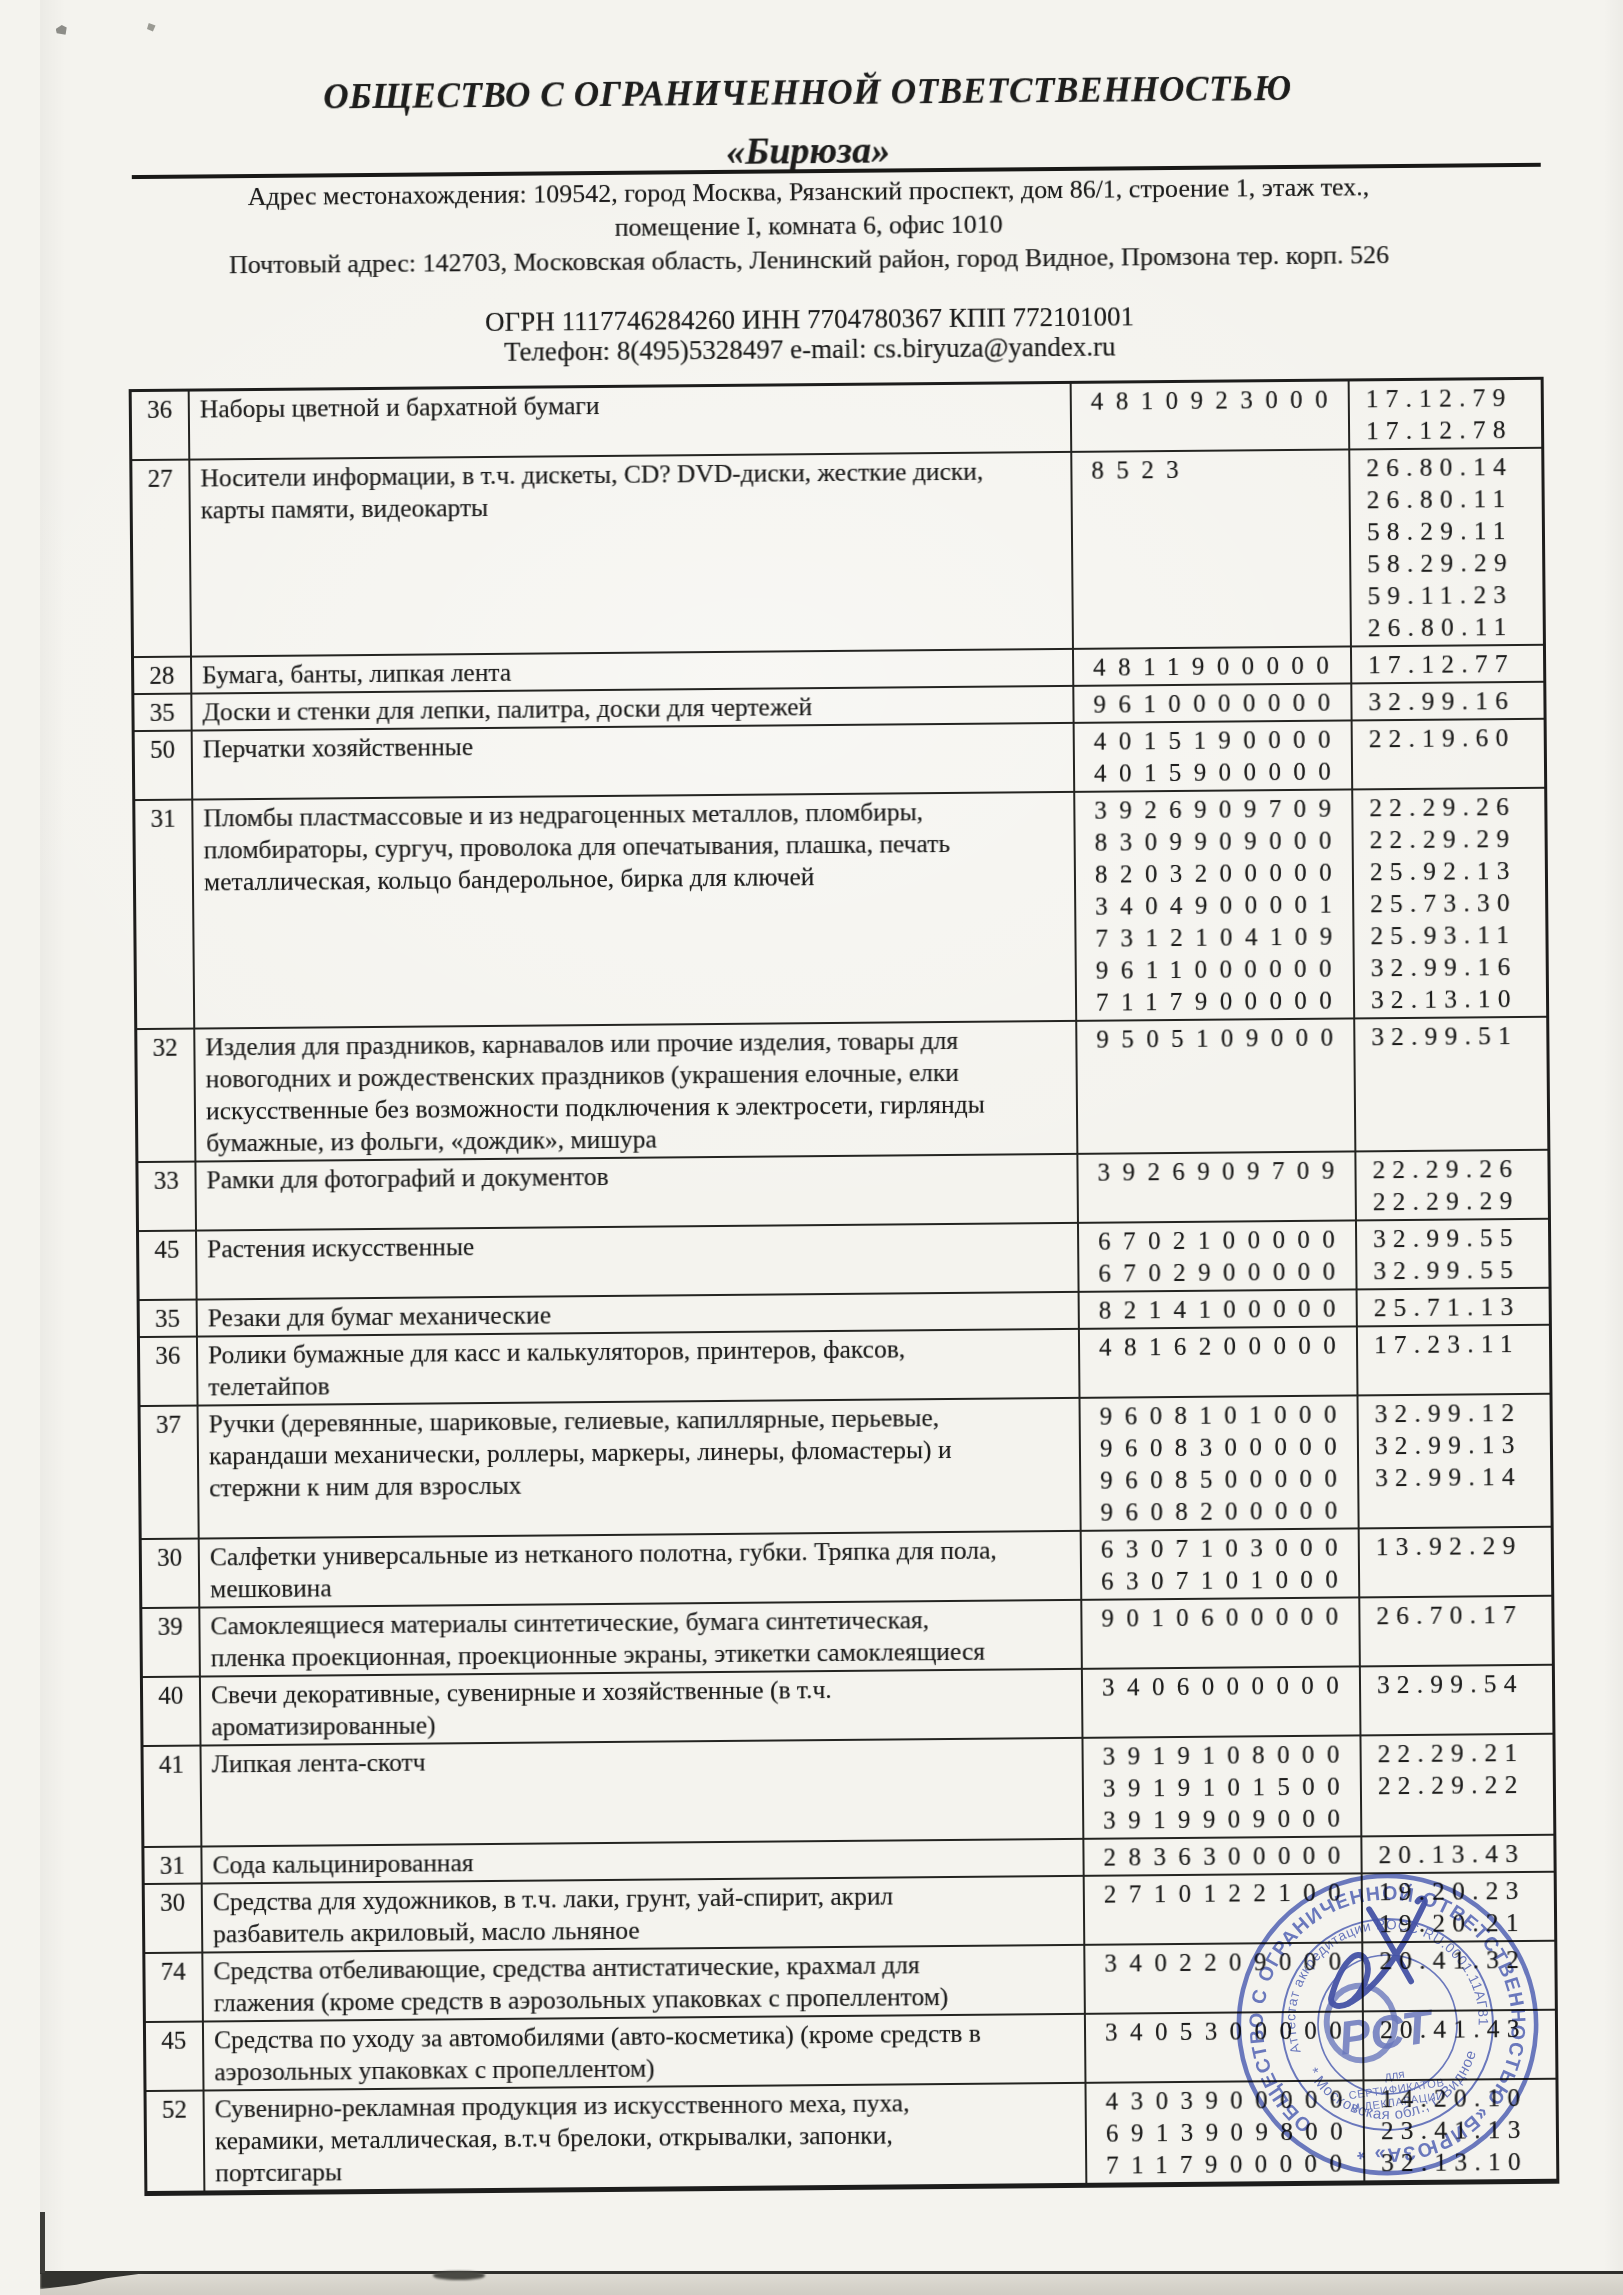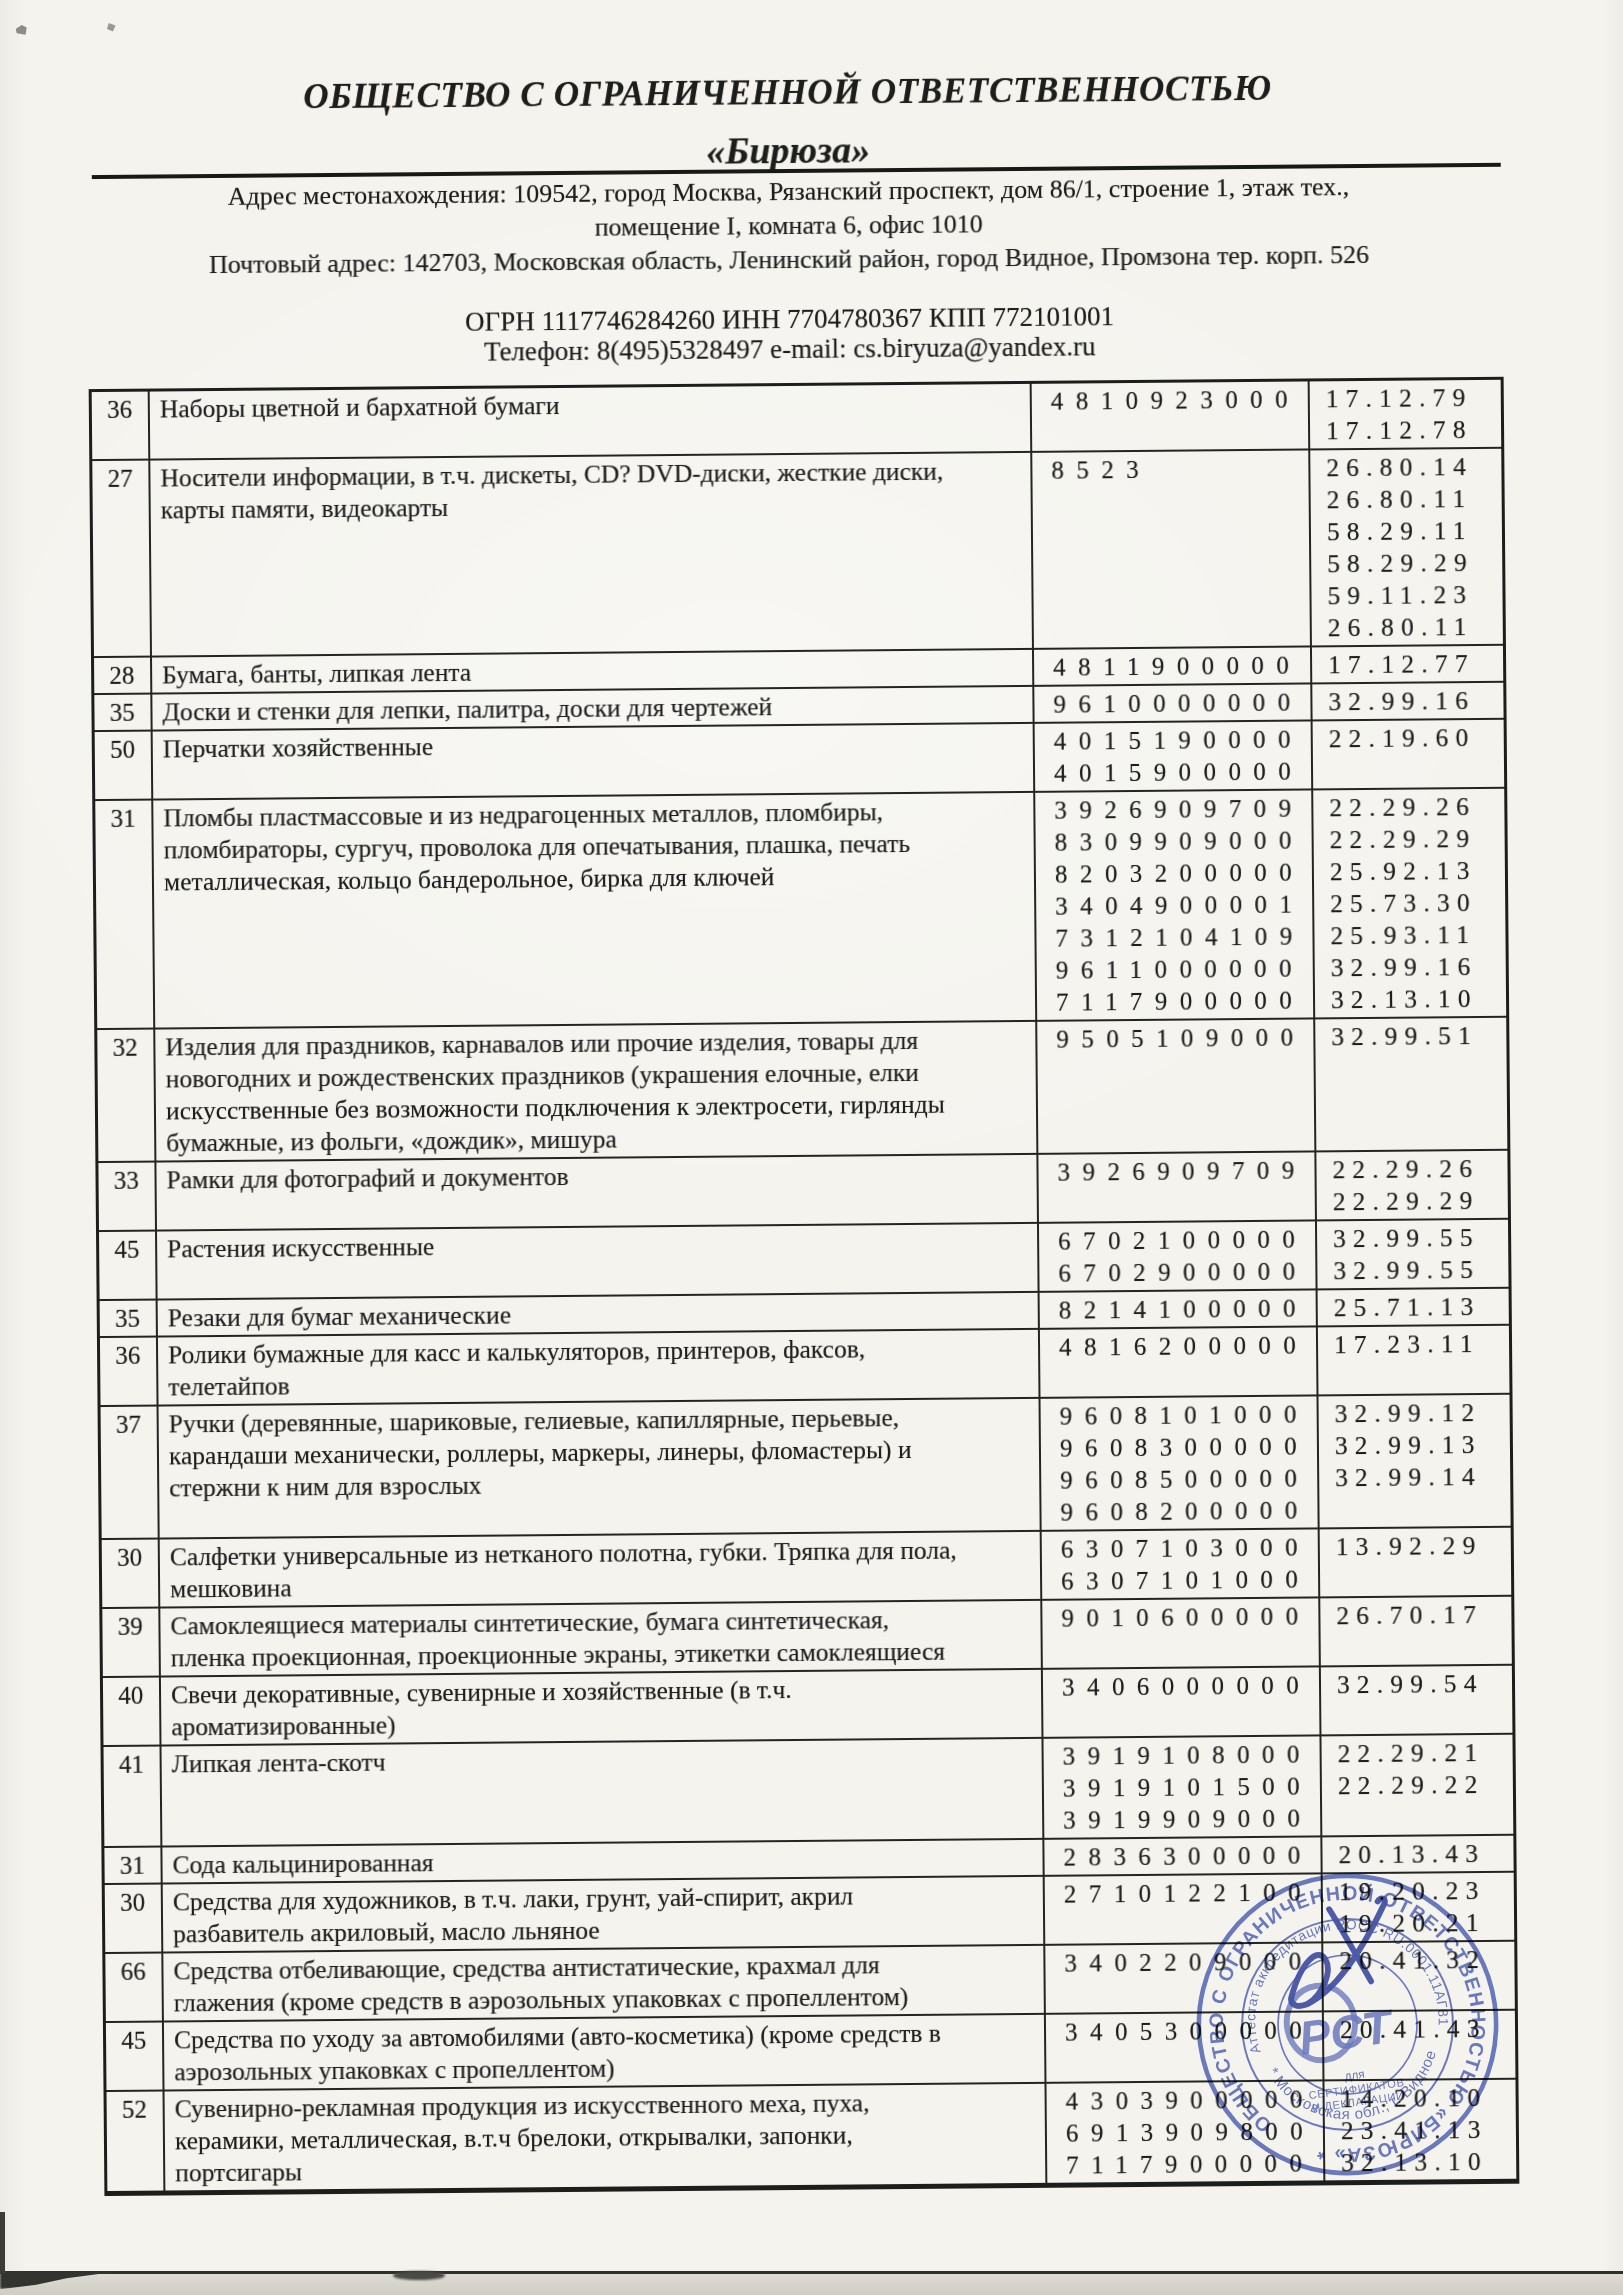--- a/index.html
+++ b/index.html
@@ -8,20 +8,21 @@
     background:#f4f3ee;
     font-family:"Liberation Serif","DejaVu Serif",serif;
     color:#1d1d1c;
   }
   .page{position:absolute;inset:0;
     background:
       radial-gradient(1178px 785px at 45% 30%, rgba(255,255,255,.35), rgba(0,0,0,0) 70%),
       linear-gradient(90deg, rgba(0,0,0,.035), rgba(0,0,0,0) 26px),
       linear-gradient(270deg, rgba(0,0,0,.03), rgba(0,0,0,0) 19.6px),
       #f4f3ee;
+    margin-left: 40px;
   }
   .doc{position:absolute;inset:0;transform:rotate(-0.5deg);transform-origin:788px 196px;
        filter:blur(0.3px);text-shadow:0 0 0.7px rgba(25,25,25,.45);}
   
   .hdr{position:absolute;left:0;right:46px;text-align:center;white-space:nowrap;}
   .title1{top:73px;font-size:35px;font-weight:bold;font-style:italic;letter-spacing:0.7px;}
   .title2{top:128px;font-size:38px;font-weight:bold;font-style:italic;}
   .rule{position:absolute;left:92px;width:1409px;top:169px;height:3.9px;background:#181816;}
   .addr{font-size:26px;}
   .a1{top:177px;} .a2{top:211px;} .a3{top:245px;}
@@ -230,21 +231,21 @@
           </tr>
           <tr style="height: 65px;">
             <td class="c-num">30</td>
             <td class="c-desc">Средства для художников, в т.ч. лаки, грунт, уай-спирит, акрил
 разбавитель акриловый, масло льняное</td>
             <td class="c-code">2710122100</td>
             <td class="c-okpd">19.20.23
 19.20.21</td>
           </tr>
           <tr style="height: 65px;">
-            <td class="c-num">66</td>
+            <td class="c-num">74</td>
             <td class="c-desc">Средства отбеливающие, средства антистатические, крахмал для
 глажения (кроме средств в аэрозольных упаковках с пропеллентом)</td>
             <td class="c-code">3402209000</td>
             <td class="c-okpd">20.41.32</td>
           </tr>
           <tr style="height: 65px;">
             <td class="c-num">45</td>
             <td class="c-desc">Средства по уходу за автомобилями (авто-косметика) (кроме средств в
 аэрозольных упаковках с пропеллентом)</td>
             <td class="c-code">3405300000</td>

